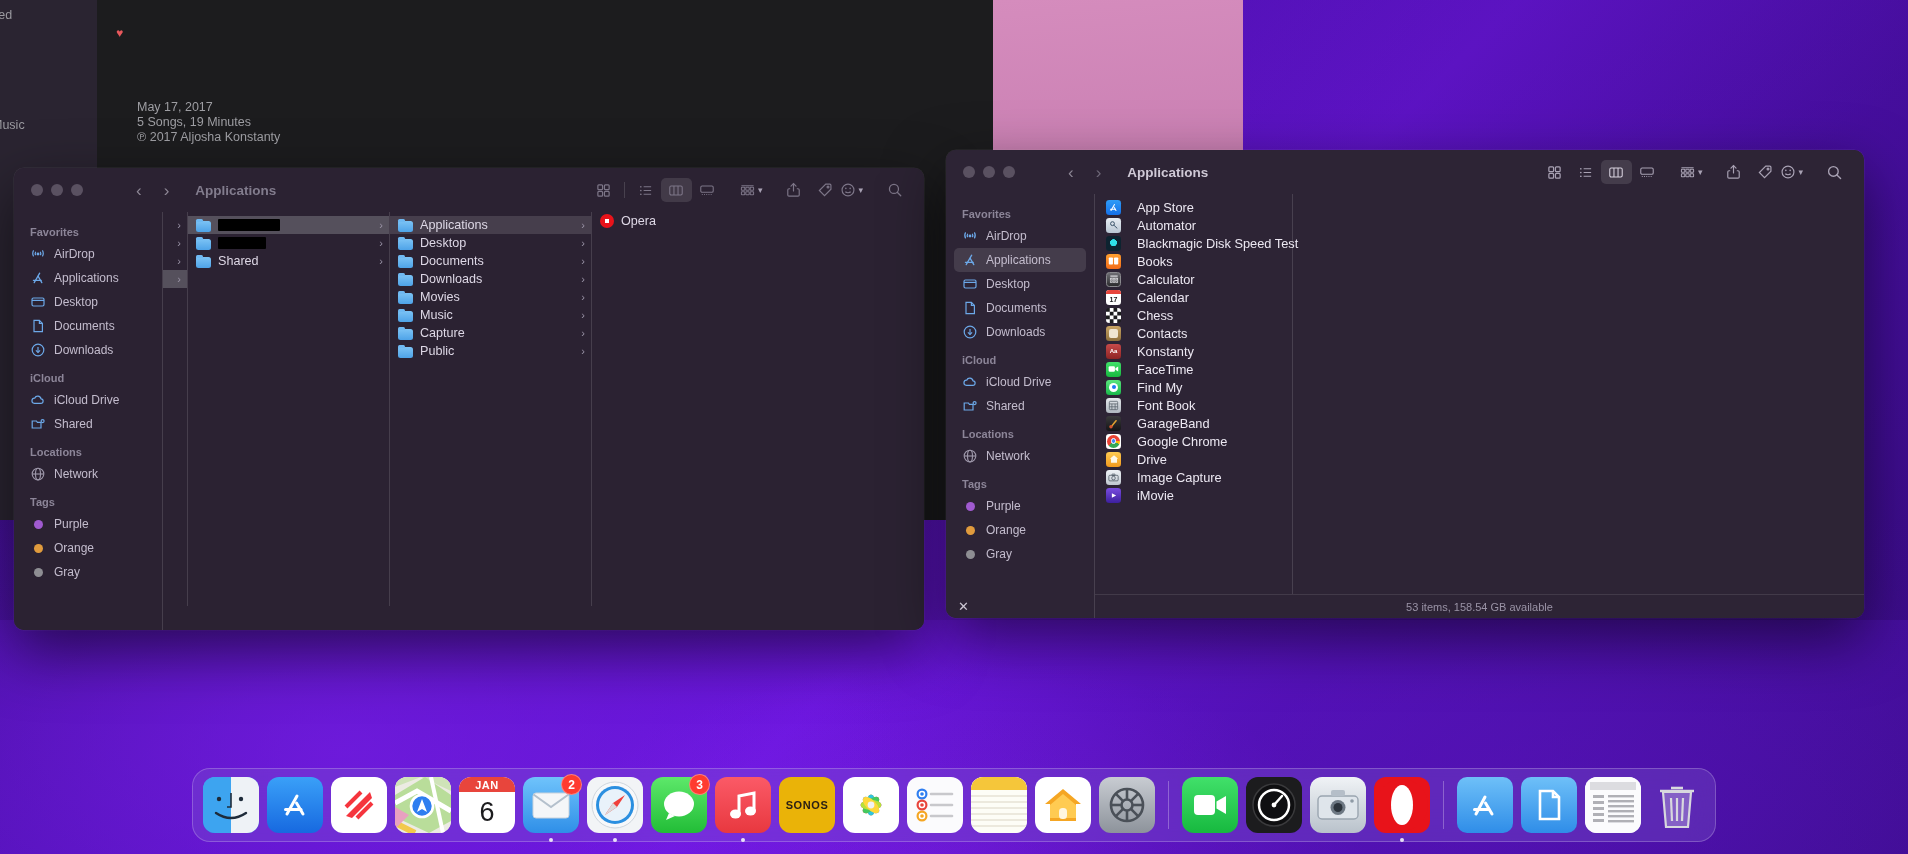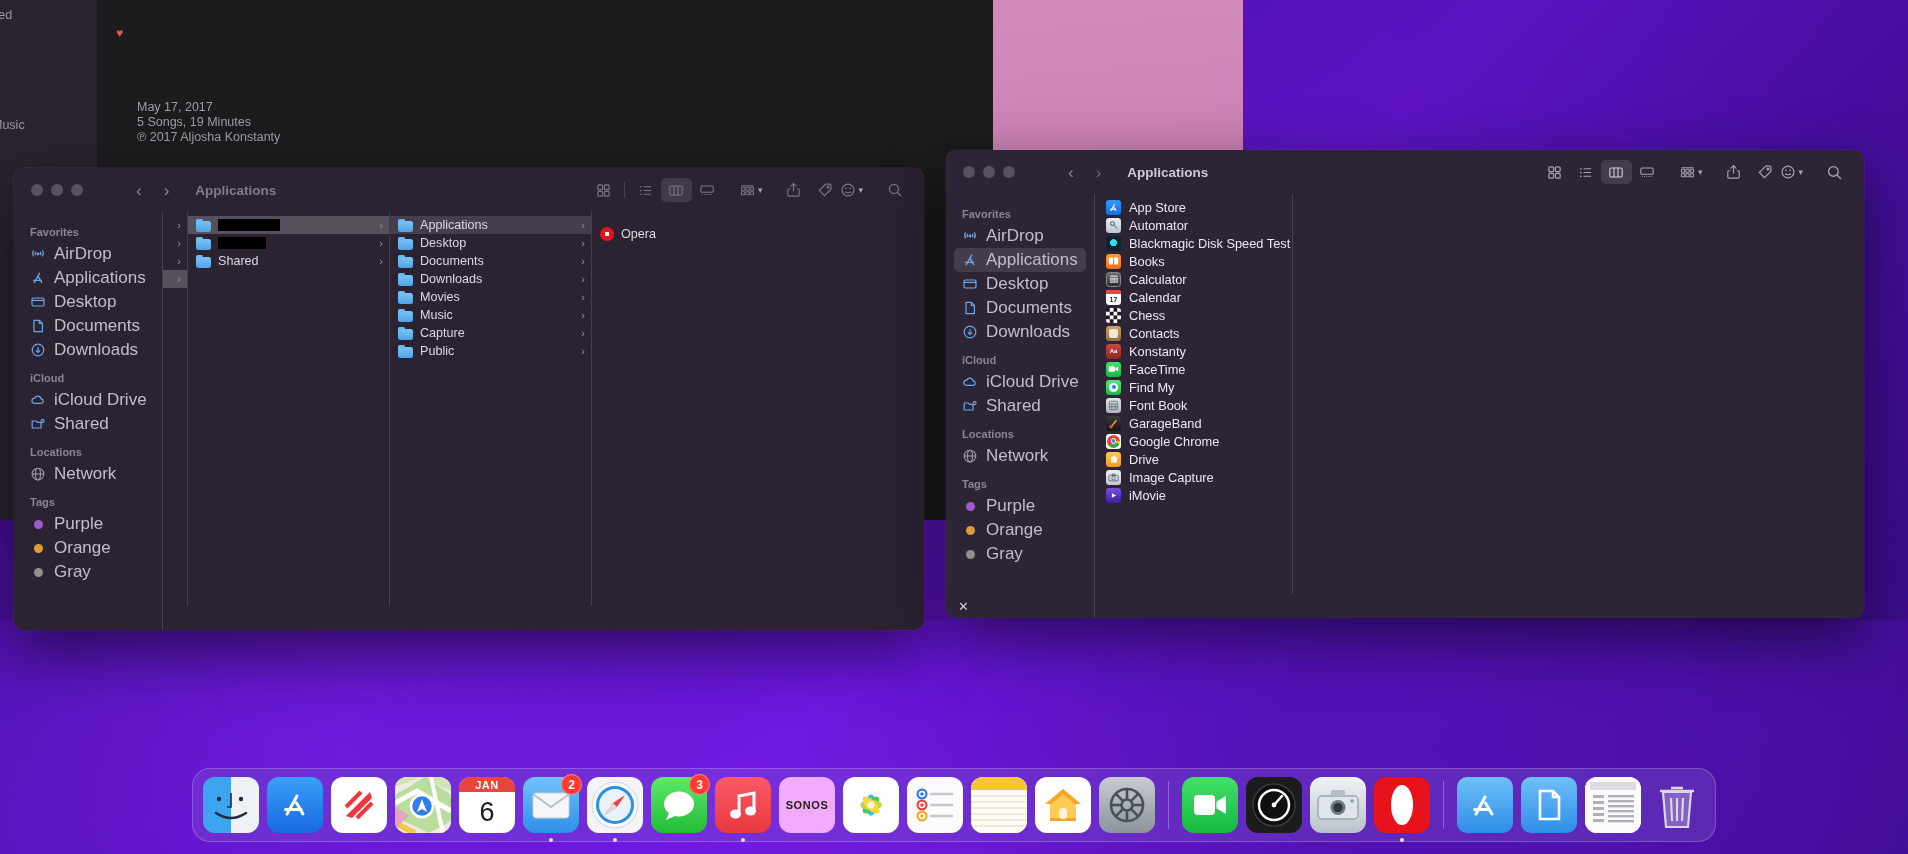--- a/index.html
+++ b/index.html
@@ -109,21 +109,21 @@
 
   .finder .body{ position:absolute; left:0; right:0; top:44px; bottom:0; display:flex; }
   .sidebar{
     width:148px; background:#2d2435; padding-top:4px; flex:none;
     overflow:hidden;
   }
   .finder.inactive .sidebar{ background:#2b2232; }
   .sb-head{ color:#8c8598; font-size:11px; font-weight:700; padding:10px 0 4px 16px; }
   .sb-item{
     display:flex; align-items:center; gap:8px; height:24px; margin:0 8px;
-    padding-left:8px; border-radius:5px; color:#c3bccd; font-size:17px;
+    padding-left:8px; border-radius:5px; color:#c3bccd; font-size:12px;
   }
   .sb-item.sel{ background:rgba(255,255,255,.11); }
   .sb-ico{ width:16px; height:16px; flex:none; display:block; }
   .tagdot{ width:9px; height:9px; border-radius:50%; margin-left:4px; }
 
   .content{ flex:1; position:relative; background:#2d2435; border-left:.5px solid rgba(255,255,255,.13); }
   .finder.inactive .content{ background:#2b2232; }
 
   
   .colview{ position:absolute; inset:0 0 24px 0; display:flex; }
@@ -155,21 +155,21 @@
     color:#9a93a6; font-size:11px;
     border-top:.5px solid rgba(255,255,255,.10);
     background:#2d2435;
   }
   .finder.inactive .statusbar{ background:#2b2232; }
 
   
   .listview{ position:absolute; inset:0 0 24px 0; display:flex; }
   .listcol{ width:198px; border-right:.5px solid rgba(255,255,255,.13); padding-top:4px; }
   .lrow{
-    display:flex; align-items:center; gap:8px; height:18px; padding-left:11px;
+    display:flex; align-items:center; gap:16px; height:18px; padding-left:11px;
     color:#ece8f2; font-size:12.8px; white-space:nowrap;
   }
   .appico{ width:15px; height:15px; border-radius:3.3px; flex:none; position:relative; overflow:hidden;
            font-size:7px; display:flex; align-items:center; justify-content:center; color:#fff; }
 
   
   #dock{
     position:absolute; left:50%; transform:translateX(-50%);
     bottom:12px; height:74px;
     background:rgba(130,95,205,.30);
@@ -468,21 +468,21 @@
             <span class="arw">›</span>
           </div>
           <div class="crow">
             <span class="fold"></span>
             <span>Public</span>
             <span class="arw">›</span>
           </div>
         </div>
 
         <div class="col" style="flex:1; border-right:none">
-          <div class="crow" style="margin-top:13px">
+          <div class="crow" style="margin-top:0">
             <span style="width:14px;height:14px;border-radius:50%;background:radial-gradient(circle at 50% 50%,#fff 0 22%,#e8131a 24% 100%);flex:none;"></span>
             <span>Opera</span>
           </div>
         </div>
       </div>
     </div>
   </div>
 </div>
 
 <div class="finder active" id="win2" style="left:946px; top:150px; width:918px; height:468px;">
@@ -818,20 +818,21 @@
               <svg width="11" height="9" viewBox="0 0 13 10" fill="#fff">
                   <polygon points="4.6,2.2 9.6,5 4.6,7.8"></polygon>
                 </svg>
             </span>
             <span>iMovie</span>
           </div>
 
         </div>
         <div style="flex:1"></div>
       </div>
+      <div class="statusbar">53 items, 158.54 GB available</div>
     </div>
   </div>
 
   <div style="position:absolute; left:12px; bottom:4px; color:#cdc7d4; font-size:13px; z-index:5;">✕</div>
 </div>
 
 <div id="dock">
 
   <div class="dico" style="background:linear-gradient(180deg,#49b0f5,#1d7ee0); overflow:hidden">
     <svg width="56" height="56" viewBox="0 0 56 56">
@@ -910,21 +911,21 @@
 
   <div class="dico" style="background:linear-gradient(180deg,#fb5a67,#e8383f)">
     <svg width="30" height="32" viewBox="0 0 30 32" fill="#fff">
       <path d="M11 25 V7 L26 4 V22" stroke="#fff" stroke-width="3" fill="none"></path>
       <ellipse cx="7.5" cy="25" rx="5.5" ry="4.6"></ellipse>
         <ellipse cx="22.5" cy="22" rx="5.5" ry="4.6"></ellipse>
       </svg>
     <span class="rundot"></span>
   </div>
 
-  <div class="dico" style="background:#f0abfc; font-size:11px; letter-spacing:.6px; color:#2b2014; font-weight:700">
+  <div class="dico" style="background:#eab308; font-size:11px; letter-spacing:.6px; color:#2b2014; font-weight:700">
     <span>SONOS</span>
   </div>
 
   <div class="dico" style="background:#fff">
     <svg width="42" height="42" viewBox="0 0 42 42">
       <g transform="translate(21,21)">
         <ellipse rx="5" ry="10.5" fill="#f5a623" transform="rotate(0)"></ellipse>
         <ellipse rx="5" ry="10.5" fill="#e8453c" transform="rotate(45)"></ellipse>
         <ellipse rx="5" ry="10.5" fill="#b44de0" transform="rotate(90)"></ellipse>
         <ellipse rx="5" ry="10.5" fill="#3a7ef0" transform="rotate(135)"></ellipse>

